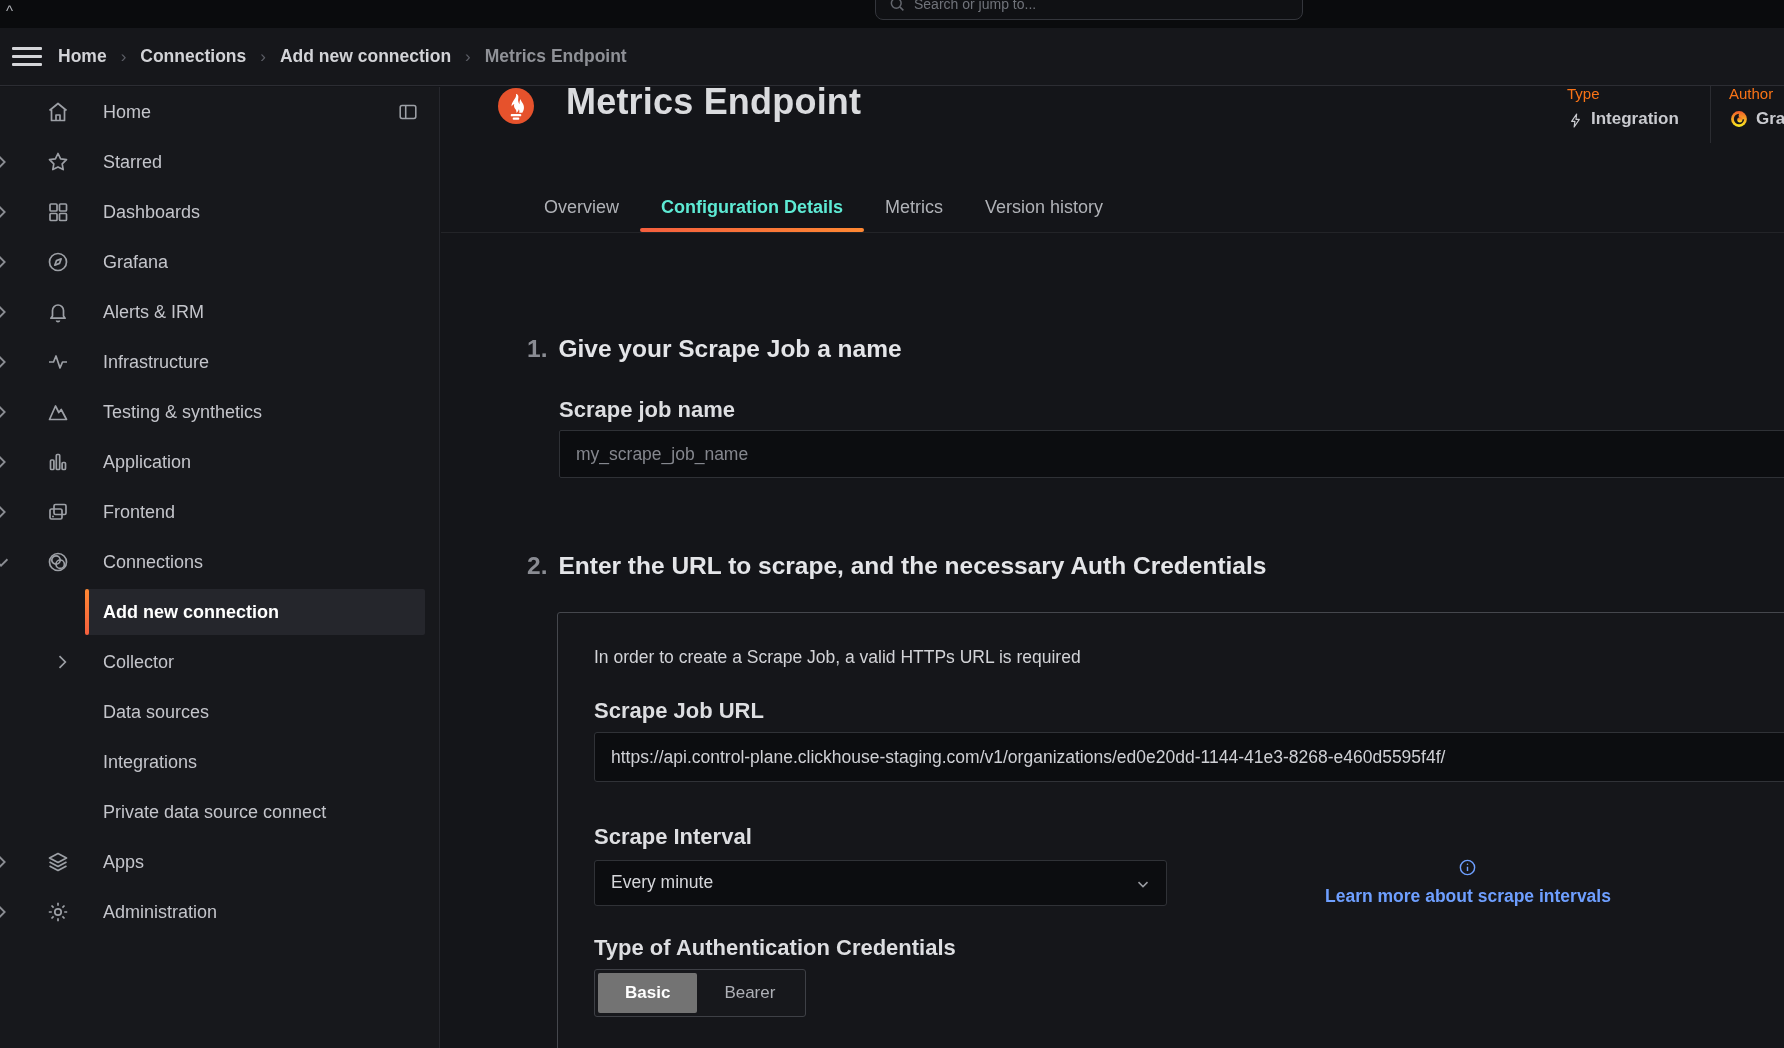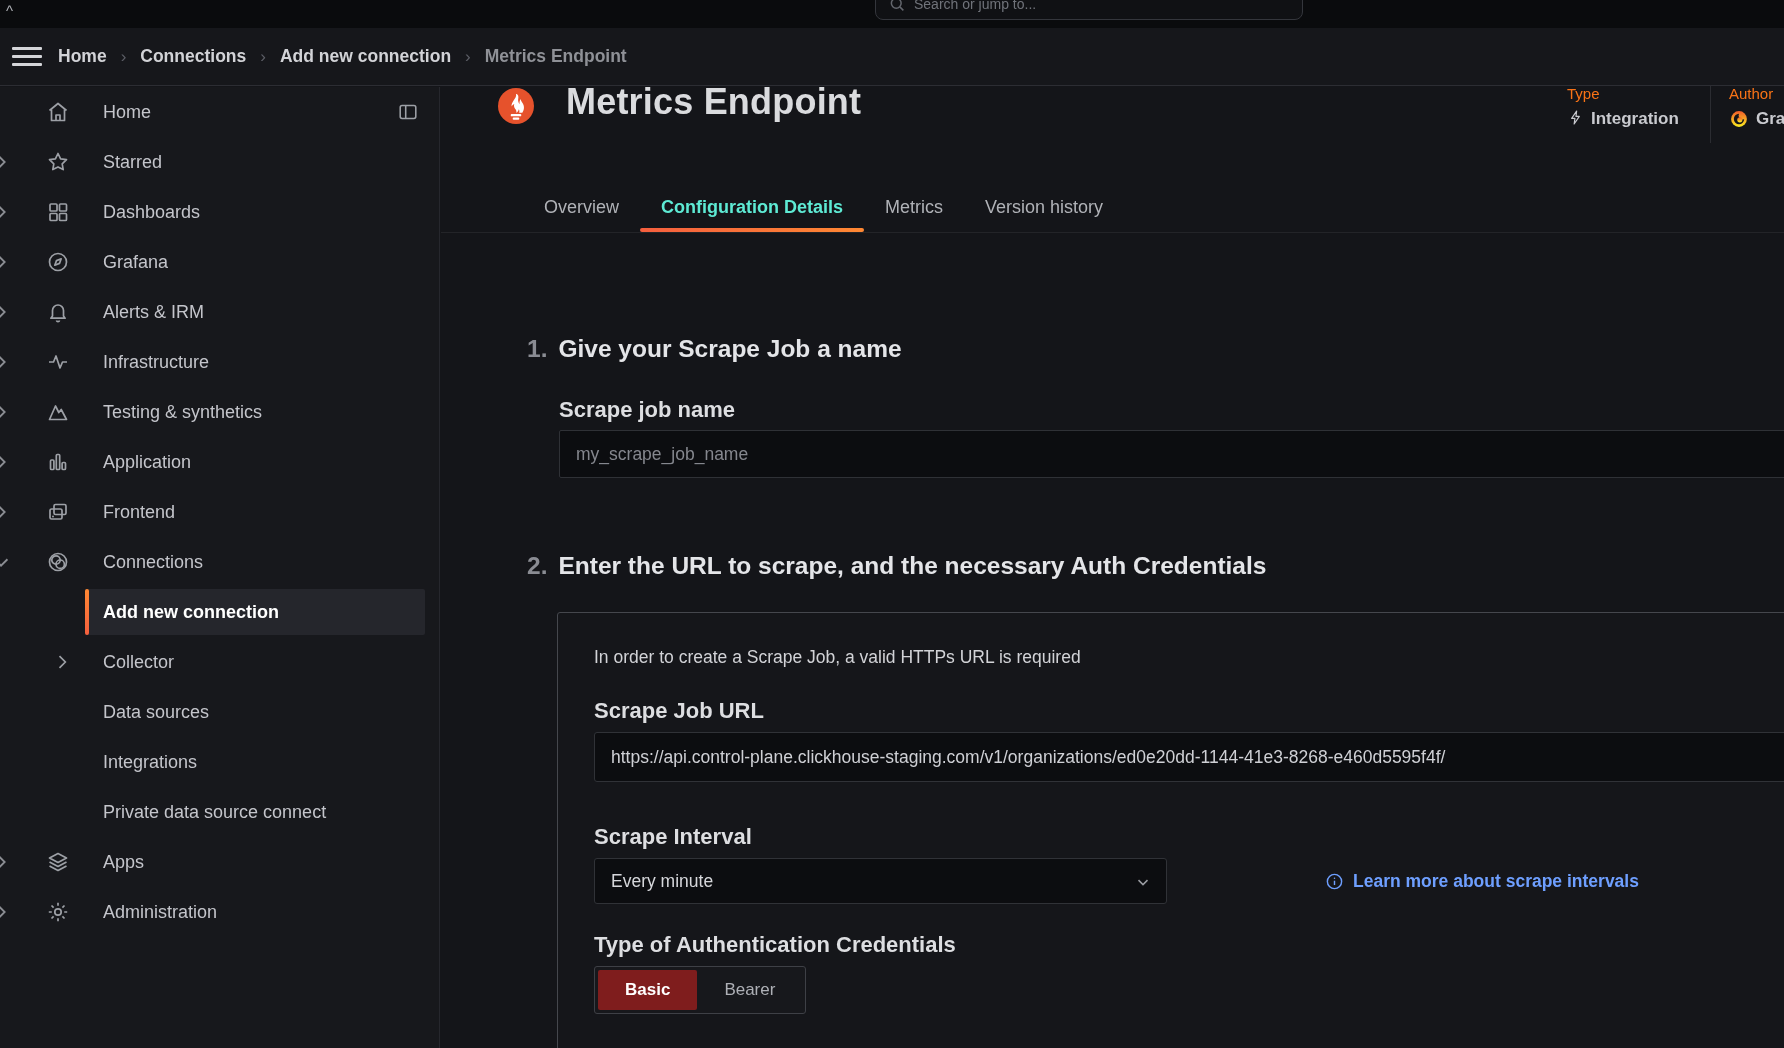--- a/index.html
+++ b/index.html
@@ -49,21 +49,21 @@
   .navrow.active .lbl { color:#ffffff; font-weight:bold; }
   .navrow .sub-chev { position:absolute; left:52px; top:15px; width:20px; height:20px; color:#9da0a6; cursor:pointer; }
 
   
   #main { position:absolute; left:441px; top:87px; right:0; bottom:0; background:#141519; }
 
   #promicon { position:absolute; left:57px; top:1px; width:36px; height:36px; }
   #pagetitle { position:absolute; left:125px; top:-6px; font-size:36px; font-weight:bold; color:#dadbde; letter-spacing:.2px; }
 
   .metalabel { font-size:15px; color:#f97316; }
-  .metavalue { display:flex; align-items:flex-start; gap:7px; margin-top:7px; font-size:17px; color:#c9cacf; font-weight:bold; }
+  .metavalue { display:flex; align-items:flex-end; gap:7px; margin-top:7px; font-size:17px; color:#c9cacf; font-weight:bold; }
   #meta-type { position:absolute; left:1126px; top:-2px; }
   #meta-divider { position:absolute; left:1269px; top:-4px; height:60px; width:1px; background:#2b2c31; }
   #meta-author { position:absolute; left:1288px; top:-2px; width:120px; }
 
   
   #tabs { position:absolute; left:82px; top:95px; height:50px; display:flex; }
   .tab { position:relative; padding:0 21px; display:flex; align-items:center; font-size:18px; color:#b0b2b7; cursor:pointer; }
   .tab.active { color:#5eead4; font-weight:bold; }
   .tab.active::after { content:""; position:absolute; left:0; right:0; bottom:0; height:4px; border-radius:2px;
     background:linear-gradient(90deg,#F55F3E 0%,#FF8833 100%); }
@@ -98,29 +98,29 @@
     white-space:nowrap; overflow:hidden; cursor:text;
   }
   #interval-label { margin-top:42px; }
   #interval-row { margin-top:8px; display:flex; align-items:center; }
   #interval-select {
     position:relative; width:573px; height:46px; display:flex; align-items:center;
     background:#0c0d10; border:1px solid #303237; border-radius:3px;
     color:#d6d7db; font-size:17.5px; padding:6px 16px; cursor:pointer;
   }
   #interval-select .chev { position:absolute; right:14px; top:14px; width:18px; height:18px; color:#9a9ca2; }
-  #learnmore { display:flex; align-items:center; gap:9px; margin-left:158px; color:#6E9FFF; font-size:17.5px; font-weight:bold; cursor:pointer; }
+  #learnmore { display:flex; align-items:center; gap:9px; margin-left:158px; color:#6E9FFF; font-size:17.5px; font-weight:bold; cursor:pointer;flex-direction:column; }
   #auth-label { margin-top:28px; }
   #segmented {
     margin-top:8px; display:inline-flex; align-items:stretch; padding:3px;
     border:1px solid #3e4046; border-radius:3px; background:#17181c;
   }
   .seg { display:flex; align-items:center; justify-content:center; padding:0 27px; height:40px;
     font-size:17px; color:#aeb0b6; cursor:pointer; border-radius:2px; }
-  .seg.selected { background:#7f1d1d; color:#ffffff; font-weight:bold; }
+  .seg.selected { background:#737373; color:#ffffff; font-weight:bold; }
   #username-label { margin-top:37px; }
 </style>
 </head>
 <body>
 
 <div id="topstrip">
   <span id="topcaret">^</span>
   <div id="searchbox">
     <span>
       <svg width="18" height="18" viewBox="0 0 24 24" fill="none" stroke="#63666d" stroke-width="2">

